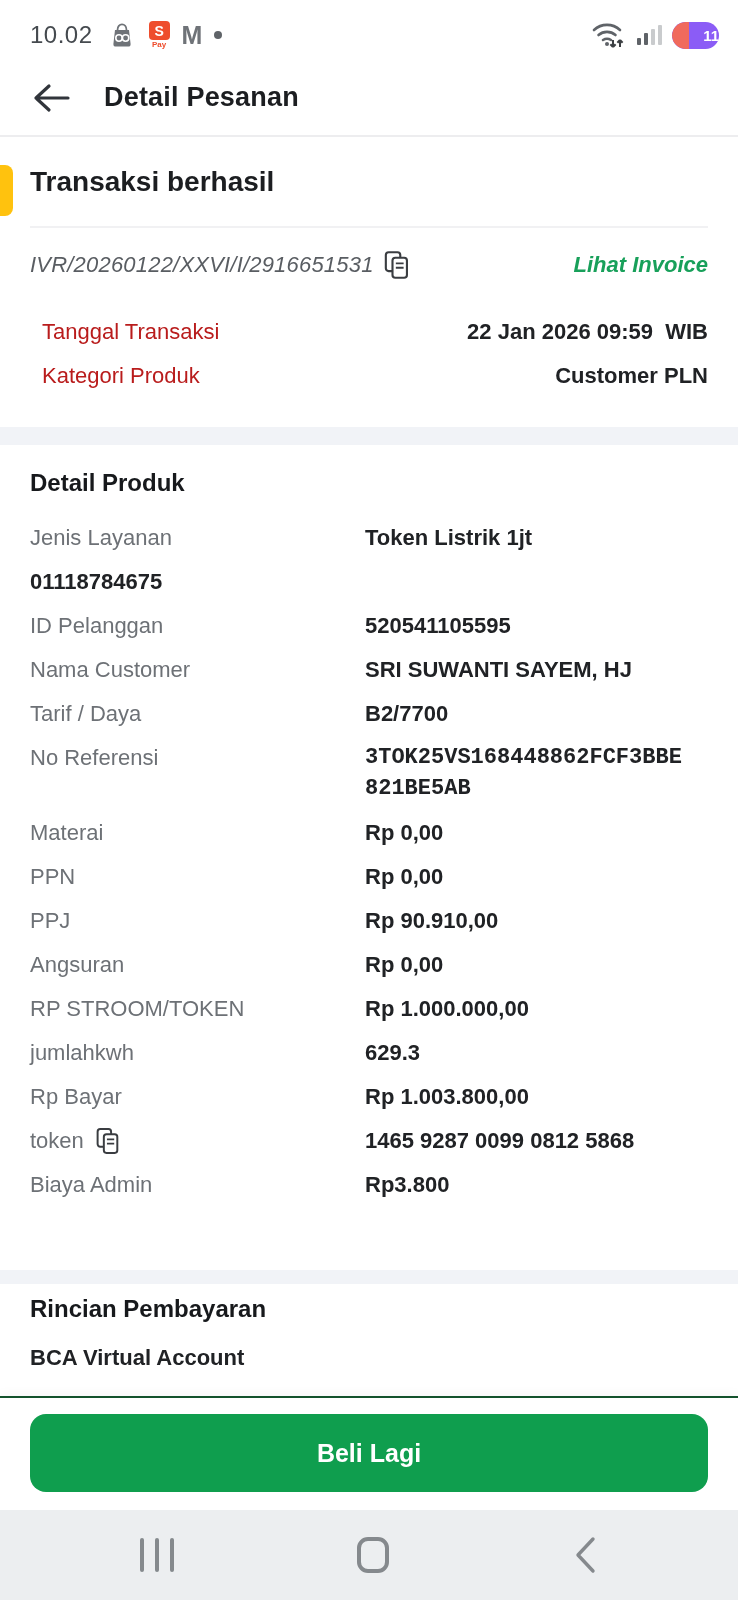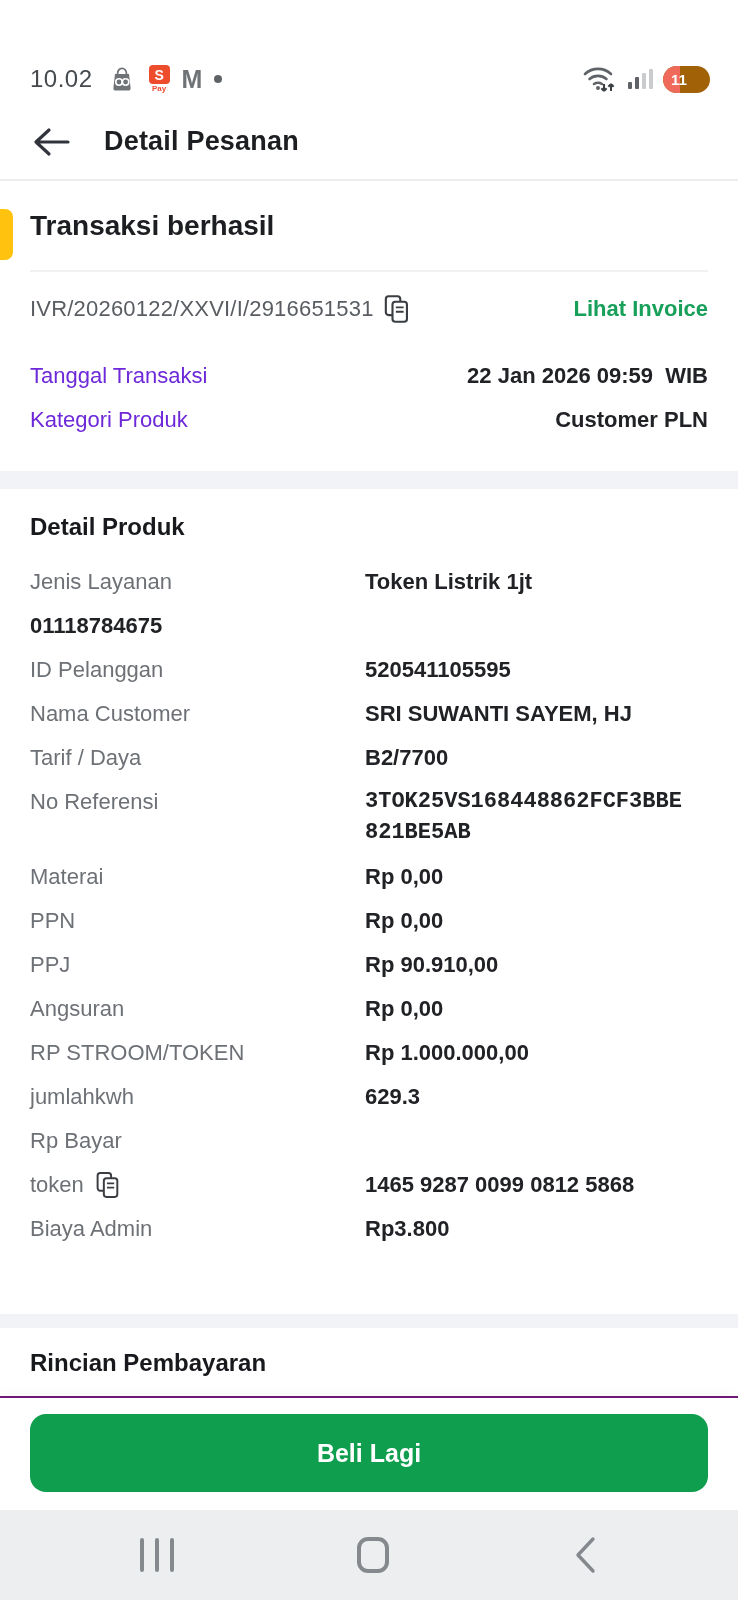--- a/index.html
+++ b/index.html
@@ -4,77 +4,77 @@
 <style>
   * { margin:0; padding:0; box-sizing:border-box; }
   html,body { width:738px; height:1600px; }
   body {
     font-family:"Liberation Sans","DejaVu Sans",sans-serif;
     background:#ffffff; color:#232528; position:relative; overflow:hidden;
   }
   .screen { position:absolute; inset:0; }
 
   
-  .status-bar { height:60px; display:flex; align-items:center; padding:10px 28px 0 30px;margin-top:44px; }
+  .status-bar { height:60px; display:flex; align-items:center; padding:10px 19px 0 30px; }
   .sb-time { font-size:24px; font-weight:500; color:#454a4f; letter-spacing:0.5px; }
   .sb-icons { display:flex; align-items:center; gap:12px; margin-left:14px; }
   .sb-right { margin-left:auto; display:flex; align-items:center; gap:10px; }
   .spay-wrap { display:flex; flex-direction:column; align-items:center; line-height:1; }
   .spay-box { width:21px; height:19px; background:#ee4d2d; border-radius:4px; color:#fff;
               font-size:14px; font-weight:bold; display:flex; align-items:center; justify-content:center; }
   .spay-sub { font-size:8px; color:#ee4d2d; font-weight:bold; margin-top:1px; }
   .gmail-m { font-size:25px; font-weight:bold; color:#6f7378; line-height:1; }
   .more-dot { width:8px; height:8px; border-radius:50%; background:#5f6368; }
-  .battery { width:47px; height:27px; border-radius:14px; background:#a16207; position:relative; overflow:hidden;
-             display:flex; align-items:center; justify-content:flex-start; }
+  .battery { width:47px; height:27px; border-radius:14px; background:#8b5cf6; position:relative; overflow:hidden;
+             display:flex; align-items:center; justify-content:flex-end; }
   .battery-fill { position:absolute; left:0; top:0; bottom:0; width:17px; background:#f06a5c; border-radius:14px 0 0 14px; }
   .battery-num { position:relative; color:#fff; font-size:15px; font-weight:bold; margin-left:8px; }
   .sig-bars { display:flex; align-items:flex-end; gap:3px; height:20px; }
   .sig-bars i { width:4px; border-radius:1px; display:block; }
 
   
   .app-header { height:77px; display:flex; align-items:center; padding:0 30px; border-bottom:2px solid #ededef; }
   .back-btn { width:46px; height:46px; display:flex; align-items:center; }
   .page-title { font-size:27px; font-weight:bold; color:#1c1e21; margin-left:28px; letter-spacing:0.2px; }
 
   
   .section { padding:0 30px; position:relative; background:#fff; }
   .band { height:18px; background:#f1f3f7; }
   .band2 { height:14px; background:#f1f3f7; }
 
   .status-row { padding-top:28px; position:relative; }
   .accent-bar { position:absolute; left:-30px; top:28px; width:13px; height:51px; background:#ffc20e; border-radius:0 8px 8px 0; }
   .status-text { font-size:28px; font-weight:bold; color:#1c1e21; line-height:34px; }
   .thin-divider { height:2px; background:#f1f1f3; margin-top:27px; border:none; }
 
-  .invoice-row { display:flex; align-items:center; margin-top:20px; line-height:34px; }
+  .invoice-row { display:flex; align-items:center; margin-top:20px; line-height:34px;font-style:italic; }
   .invoice-num { font-size:22px; color:#595d62; letter-spacing:0.2px; }
   .copy-icon { margin-left:10px; display:inline-flex; cursor:pointer; }
   .link-green { margin-left:auto; font-size:22px; font-weight:bold; cursor:pointer; }
 
   .kv-row { display:flex; align-items:baseline; justify-content:space-between; line-height:31px; }
-  .kv-row .lbl { font-size:22px; color:#6d28d9; font-weight:normal; }
+  .kv-row .lbl { font-size:22px; color:#b91c1c; font-weight:normal;margin-left:12px; }
   .kv-row .val { font-size:22px; color:#202225; font-weight:bold; text-align:right; white-space:pre-wrap; }
   .mt34 { margin-top:34px; } .mt13 { margin-top:13px; } .pb36 { padding-bottom:36px; }
 
   .section-title { font-size:24px; font-weight:bold; color:#17191c; line-height:34px; }
   .s2 { padding-top:21px; padding-bottom:57px; }
   .rows-2col { margin-top:22px; }
   .prow { display:flex; line-height:31px; padding-bottom:13px; }
   .prow .lbl { width:335px; flex:none; font-size:22px; color:#6d7176; display:flex; align-items:flex-start; }
   .prow .val { flex:1; font-size:22px; font-weight:bold; color:#202225; }
   .prow .val.wrap-val { max-width:330px; word-break:break-all;font-family:Liberation Mono, monospace; }
   .prow .copy-icon { margin-left:12px; margin-top:2px; }
 
-  .s3 { padding-top:18px; }
+  .s3 { padding-top:8px; }
   .s3 .kv-row { margin-top:16px; }
 
   
   .footer-bar { position:absolute; left:0; right:0; bottom:90px; height:114px; background:#fff;
-                border-top:2px solid #701a75; box-shadow:0 -3px 10px rgba(0,0,0,0.03); padding:16px 30px 20px; }
+                border-top:2px solid #14532d; box-shadow:0 -3px 10px rgba(0,0,0,0.03); padding:16px 30px 20px; }
   .buy-btn { width:100%; height:78px; border:none; border-radius:16px; color:#fff; font-size:25px; font-weight:bold;
              font-family:inherit; cursor:pointer; display:flex; align-items:center; justify-content:center; }
 
   
   .nav-bar { position:absolute; left:0; right:0; bottom:0; height:90px; background:#eceef0;
              display:flex; align-items:center; justify-content:space-between; padding:0 140px; }
   .nav-recents { display:flex; gap:11px; cursor:pointer; }
   .nav-recents i { width:4px; height:34px; background:#85898d; border-radius:2px; display:block; }
   .nav-home { width:32px; height:36px; border:4px solid #85898d; border-radius:11px; cursor:pointer; }
   .nav-back { cursor:pointer; display:flex; }
@@ -209,20 +209,21 @@
       <div class="prow">
         <span class="lbl">RP STROOM/TOKEN</span>
         <span class="val">Rp 1.000.000,00</span>
       </div>
       <div class="prow">
         <span class="lbl">jumlahkwh</span>
         <span class="val">629.3</span>
       </div>
       <div class="prow">
         <span class="lbl">Rp Bayar</span>
+        <span class="val">Rp 1.003.800,00</span>
       </div>
       <div class="prow">
         <span class="lbl">
           <span>token</span>
           <span class="copy-icon">
             <svg width="25" height="28" viewBox="0 0 24 27">
               <rect x="1.5" y="2" width="13" height="17" rx="2.5" fill="#fff" stroke="#3a3d41" stroke-width="1.9"></rect>
               <rect x="7.5" y="7" width="13" height="18" rx="2.5" fill="#fff" stroke="#3a3d41" stroke-width="1.9"></rect>
               <path d="M10.5 12 h7 M10.5 16 h7" stroke="#3a3d41" stroke-width="1.7"></path>
             </svg>

